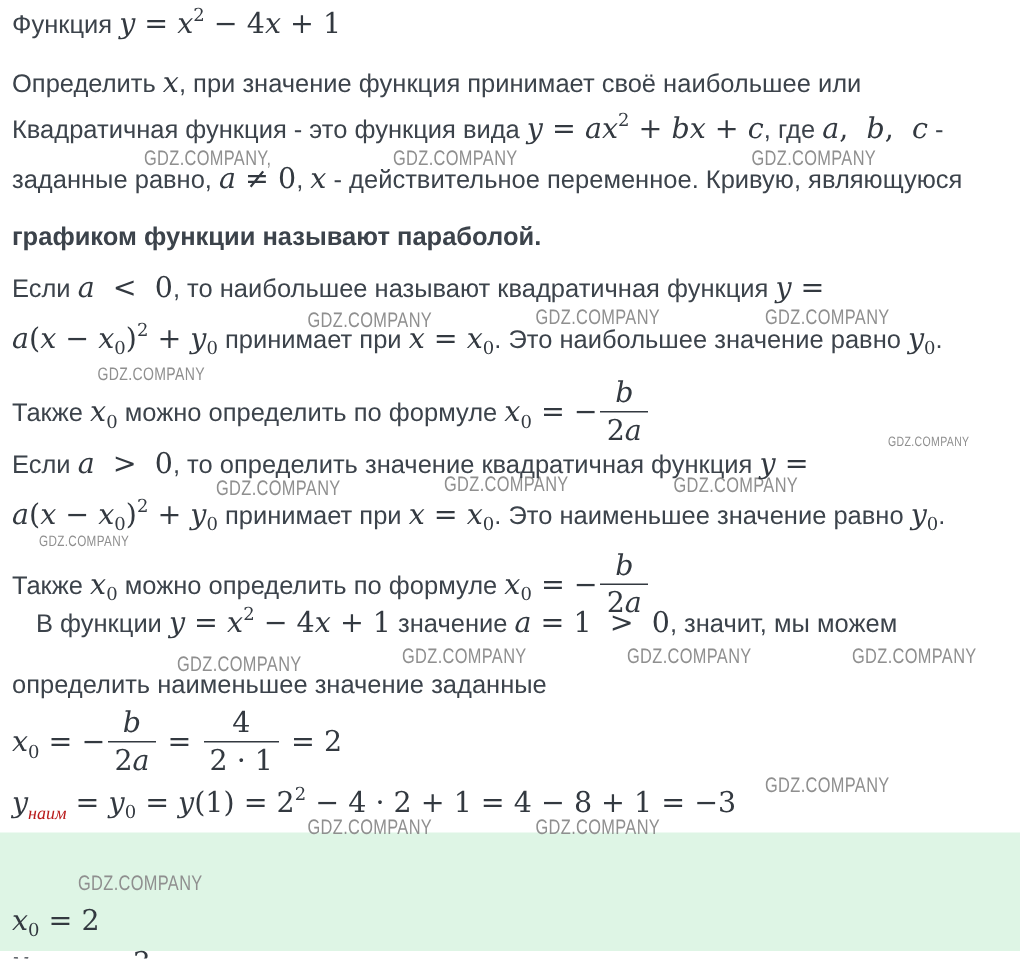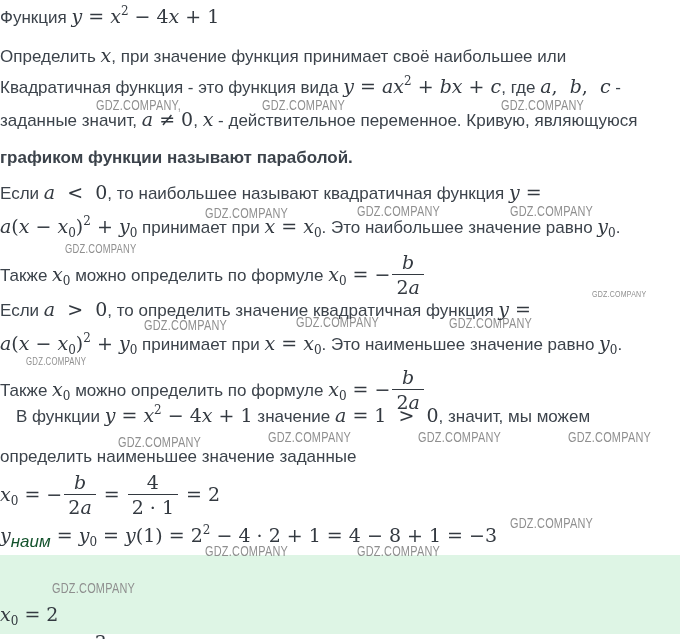--- a/index.html
+++ b/index.html
@@ -9,32 +9,32 @@
     background:#ffffff;
     overflow:hidden;
     font-family:"Liberation Sans",sans-serif;
   }
   .highlight{
     position:absolute;left:0;width:680px;
     background:#def5e5;
     z-index:0;
   }
   .line{
-    position:absolute;left:0;
+    position:absolute;left:8px;
     white-space:pre;
     line-height:24px;
     font-size:17px;
     color:#3c434b;
     z-index:2;
   }
   .line .t{font-family:"Liberation Sans",sans-serif;}
   .line .m{font-family:"DejaVu Serif",serif;font-style:italic;font-size:19px;color:#333940;}
   .line .r{font-family:"DejaVu Serif",serif;font-size:19px;color:#333940;}
   .line .sub{font-family:"DejaVu Serif",serif;font-size:12px;color:#333940;position:relative;top:4px;}
-  .line .subm{font-family:Liberation Sans, sans-serif;font-style:italic;font-size:17px;color:#14532d;position:relative;top:5px;}
+  .line .subm{font-family:Liberation Serif, serif;font-style:italic;font-size:12px;color:#b91c1c;position:relative;top:5px;}
   .line .sup{font-family:"DejaVu Serif",serif;font-size:12px;color:#333940;position:relative;top:-8px;}
   .frac{
     display:inline-block;vertical-align:middle;
     text-align:center;line-height:normal;
     font-family:"DejaVu Serif",serif;font-size:19px;color:#333940;
     margin:0 2px;position:relative;top:-2px;
   }
   .frac .num{display:block;padding:0 4px 2px 4px;border-bottom:1.5px solid #333940;line-height:20px;}
   .frac .den{display:block;padding:2px 4px 0 4px;line-height:20px;}
   .wm{
@@ -50,21 +50,21 @@
 </style>
 </head>
 <body>
 
 <div class="page">
   <div class="highlight" style="top: 555px; height: 79px; background: rgb(222, 245, 229);"></div>
   <div id="lines">
       <div class="line" style="top: 4px;"><span class="t">Функция </span><span class="m">y</span><span class="r"> = </span><span class="m">x</span><span class="sup">2</span><span class="r"> − 4</span><span class="m">x</span><span class="r"> + 1</span></div>
       <div class="line" style="top: 43px;"><span class="t">Определить </span><span class="m">x</span><span class="t">, при значение функция принимает своё наибольшее или</span></div>
       <div class="line" style="top: 74px;"><span class="t">Квадратичная функция - это функция вида </span><span class="m">y</span><span class="r"> = </span><span class="m">ax</span><span class="sup">2</span><span class="r"> + </span><span class="m">bx</span><span class="r"> + </span><span class="m">c</span><span class="t">, где </span><span class="m">a</span><span class="r">,  </span><span class="m">b</span><span class="r">,  </span><span class="m">c</span><span class="t"> -</span></div>
-      <div class="line" style="top: 107px;"><span class="t">заданные значит, </span><span class="m">a</span><span class="r"> ≠ 0</span><span class="t">, </span><span class="m">x</span><span class="t"> - действительное переменное. Кривую, являющуюся</span></div>
+      <div class="line" style="top: 107px;"><span class="t">заданные равно, </span><span class="m">a</span><span class="r"> ≠ 0</span><span class="t">, </span><span class="m">x</span><span class="t"> - действительное переменное. Кривую, являющуюся</span></div>
       <div class="line" style="top: 146px; font-weight: bold;"><span class="t">графиком функции называют параболой.</span></div>
       <div class="line" style="top: 180px;"><span class="t">Если </span><span class="m">a</span><span class="r">  &lt;  0</span><span class="t">, то наибольшее называют квадратичная функция </span><span class="m">y</span><span class="r"> =</span></div>
       <div class="line" style="top: 214px;"><span class="m">a</span><span class="r">(</span><span class="m">x</span><span class="r"> − </span><span class="m">x</span><span class="sub">0</span><span class="r">)</span><span class="sup">2</span><span class="r"> + </span><span class="m">y</span><span class="sub">0</span><span class="t"> принимает при </span><span class="m">x</span><span class="r"> = </span><span class="m">x</span><span class="sub">0</span><span class="t">. Это наибольшее значение равно </span><span class="m">y</span><span class="sub">0</span><span class="t">.</span></div>
       <div class="line" style="top: 254px;"><span class="t">Также </span><span class="m">x</span><span class="sub">0</span><span class="t"> можно определить по формуле </span><span class="m">x</span><span class="sub">0</span><span class="r"> = −</span><span class="frac"><span class="num"><span class="m">b</span></span><span class="den"><span class="r">2</span><span class="m">a</span></span></span></div>
       <div class="line" style="top: 297px;"><span class="t">Если </span><span class="m">a</span><span class="r">  &gt;  0</span><span class="t">, то определить значение квадратичная функция </span><span class="m">y</span><span class="r"> =</span></div>
       <div class="line" style="top: 331px;"><span class="m">a</span><span class="r">(</span><span class="m">x</span><span class="r"> − </span><span class="m">x</span><span class="sub">0</span><span class="r">)</span><span class="sup">2</span><span class="r"> + </span><span class="m">y</span><span class="sub">0</span><span class="t"> принимает при </span><span class="m">x</span><span class="r"> = </span><span class="m">x</span><span class="sub">0</span><span class="t">. Это наименьшее значение равно </span><span class="m">y</span><span class="sub">0</span><span class="t">.</span></div>
       <div class="line" style="top: 369px;"><span class="t">Также </span><span class="m">x</span><span class="sub">0</span><span class="t"> можно определить по формуле </span><span class="m">x</span><span class="sub">0</span><span class="r"> = −</span><span class="frac"><span class="num"><span class="m">b</span></span><span class="den"><span class="r">2</span><span class="m">a</span></span></span></div>
       <div class="line" style="top: 403px; margin-left: 16px;"><span class="t">В функции </span><span class="m">y</span><span class="r"> = </span><span class="m">x</span><span class="sup">2</span><span class="r"> − 4</span><span class="m">x</span><span class="r"> + 1</span><span class="t"> значение </span><span class="m">a</span><span class="r"> = 1  &gt;  0</span><span class="t">, значит, мы можем</span></div>
       <div class="line" style="top: 445px;"><span class="t">определить наименьшее значение заданные</span></div>
       <div class="line" style="top: 474px;"><span class="m">x</span><span class="sub">0</span><span class="r"> = −</span><span class="frac"><span class="num"><span class="m">b</span></span><span class="den"><span class="r">2</span><span class="m">a</span></span></span><span class="r"> = </span><span class="frac"><span class="num"><span class="r">4</span></span><span class="den"><span class="r">2 · 1</span></span></span><span class="r"> = 2</span></div>

